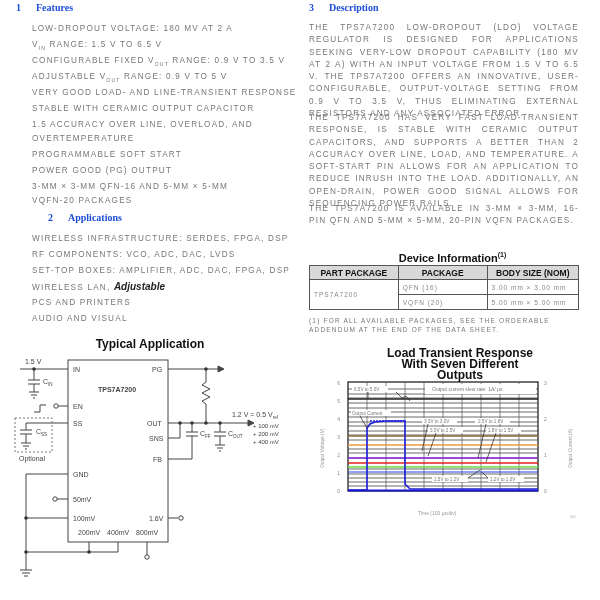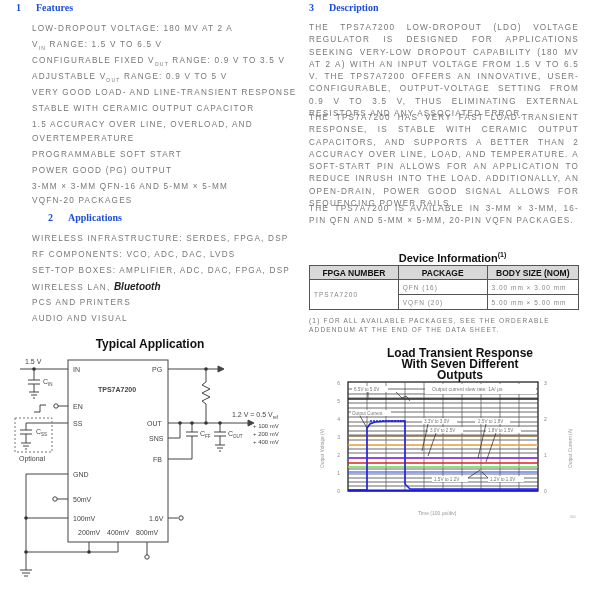--- a/index.html
+++ b/index.html
@@ -42,39 +42,39 @@
   <div class="item" style="top:172px">VQFN-20 packages</div>
 </div>
 
 <h2 class="sec" style="left:16px; top:212px;margin-left:32px;">
   <span class="num">2</span><span>Applications</span>
 </h2>
 <div class="list dense abs" style="left:32px; top:234px; width:270px; height:95px;">
   <div class="item" style="top:16px">RF components: VCO, ADC, DAC, LVDS</div>
   <div class="item" style="top:0">Wireless infrastructure: SerDes, FPGA, DSP</div>
   <div class="item" style="top:32px">Set-top boxes: amplifier, ADC, DAC, FPGA, DSP</div>
-  <div class="item" style="top:47px"><span>Wireless LAN, </span><span class="bt">Bluetooth</span></div>
+  <div class="item" style="top:47px"><span>Wireless LAN, </span><span class="bt">Adjustable</span></div>
   <div class="item" style="top:64px">PCs and printers</div>
   <div class="item" style="top:80px">Audio and visual</div>
 </div>
 
 <h2 class="sec" style="left:309px; top:2px;">
   <span class="num">3</span><span>Description</span>
 </h2>
 <div class="para dense" style="top:22px;">The TPS7A7200 low-dropout (LDO) voltage regulator is designed for applications seeking very-low dropout capability (180 mV at 2 A) with an input voltage from 1.5 V to 6.5 V. The TPS7A7200 offers an innovative, user-configurable, output-voltage setting from 0.9 V to 3.5 V, thus eliminating external resistors and any associated error.</div>
 <div class="para dense" style="top:112px;">The TPS7A7200 has very fast load-transient response, is stable with ceramic output capacitors, and supports a better than 2  accuracy over line, load, and temperature. A soft-start pin allows for an application to reduce inrush into the load. Additionally, an open-drain, power good signal allows for sequencing power rails.</div>
 <div class="para dense" style="top:203px;">The TPS7A7200 is available in 3-mm × 3-mm, 16-pin QFN and 5-mm × 5-mm, 20-pin VQFN packages.</div>
 
 <div class="tbl-title" style="top:251px;">
   <span>Device Information</span><sup>(1)</sup>
 </div>
 <table class="dev">
   <tbody>
       <tr>
-    <th style="width:33%">FPGA NUMBER</th>
+    <th style="width:33%">PART PACKAGE</th>
     <th style="width:33%">PACKAGE</th>
     <th>BODY SIZE (NOM)</th>
   </tr>
   <tr>
     <td rowspan="2">TPS7A7200</td>
     <td>QFN (16)</td>
     <td>3.00 mm × 3.00 mm</td>
   </tr>
   <tr>
     <td>VQFN (20)</td>

